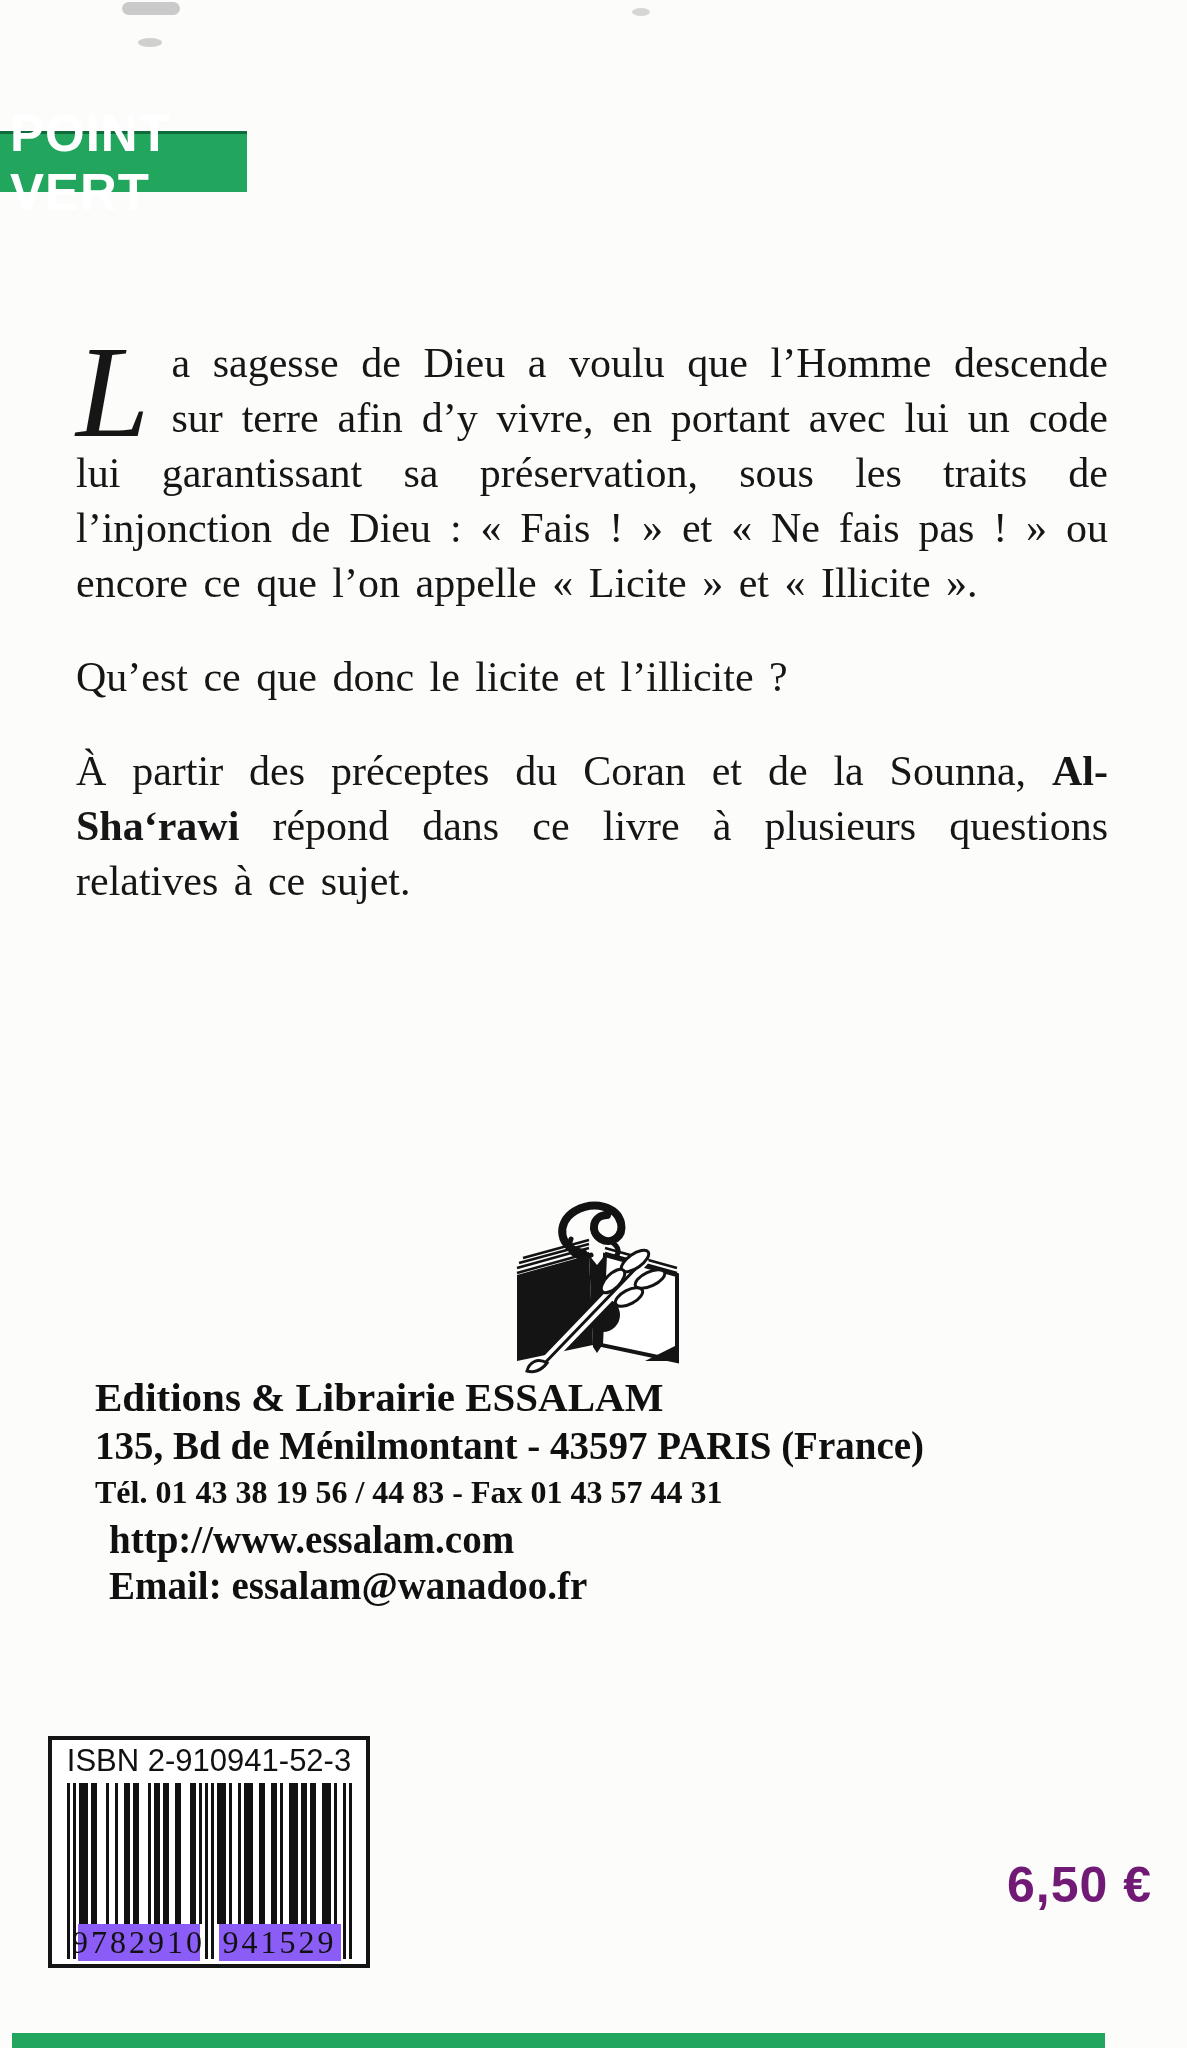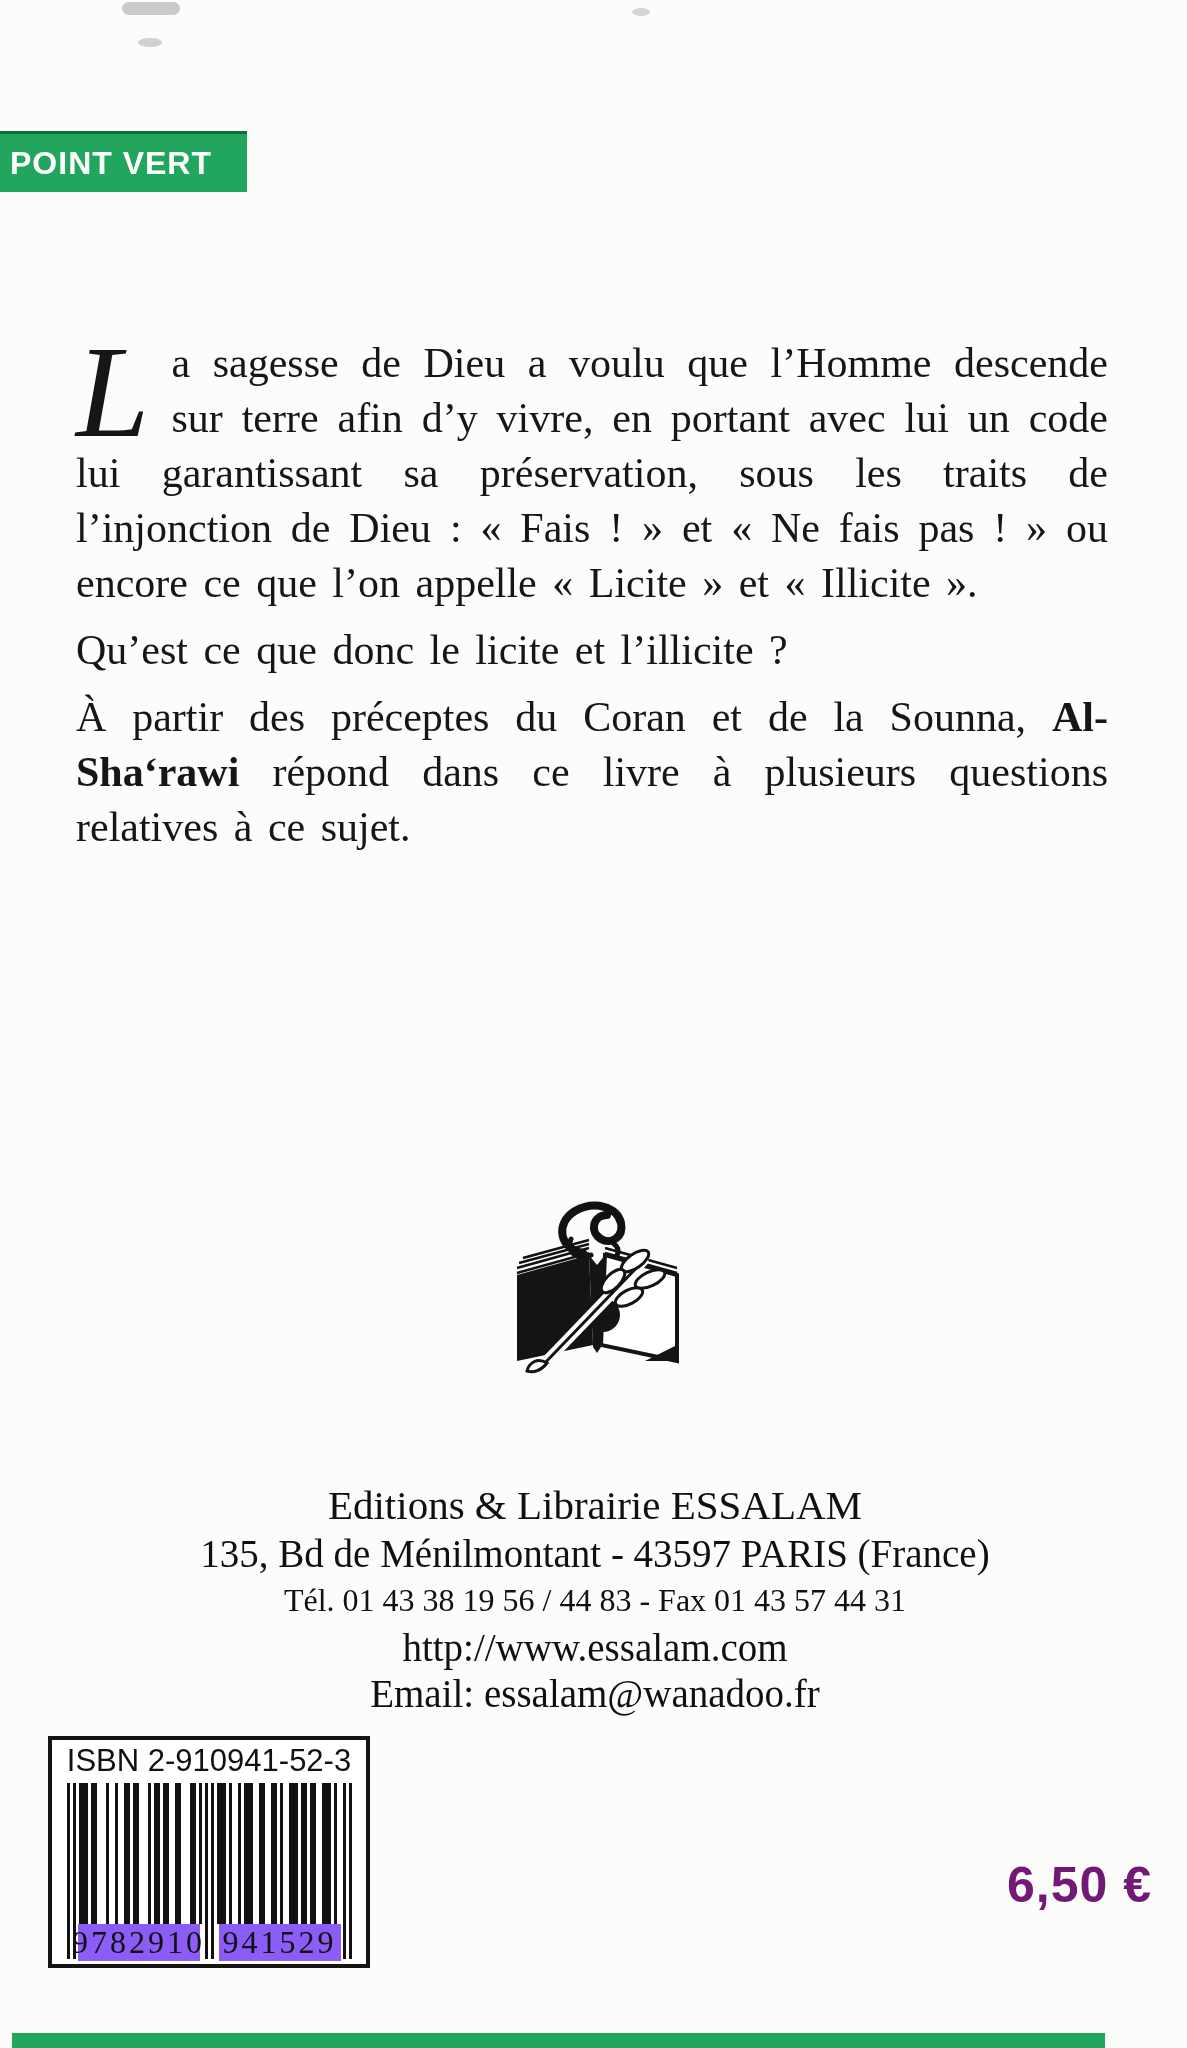--- a/index.html
+++ b/index.html
@@ -20,45 +20,45 @@
 
   
   .eco{
     position:absolute;left:0;top:131px;width:247px;height:61px;
     background:var(--green,#22a65e);
     border-top:3px solid #0e6b3c;
     box-sizing:border-box;
     display:flex;align-items:center;
     padding-left:10px;
     font-family:"Liberation Sans", sans-serif;
-    font-weight:bold;font-size:32px;letter-spacing:1px;color:#fff;
+    font-weight:bold;font-size:51px;letter-spacing:1px;color:#fff;
   }
 
   
   .synopsis{
     position:absolute;left:76px;top:336px;width:1032px;
     font-size:42px;line-height:55px;text-align:justify;word-spacing:5px;
   }
   .synopsis p{margin:0;}
-  .synopsis p + p{margin-top:12px;}
+  .synopsis p + p{margin-top:39px;}
   .dropcap{
     float:left;
     font-style:italic;
     font-size:132px;line-height:104px;
     margin:4px 22px 0 0;
   }
   .author{font-weight:bold;}
 
   
   .logo{position:absolute;left:495px;top:1195px;width:205px;height:190px;}
 
   
   .publisher{
-    position:absolute;left:95px;top:1480px;width:1000px;
-    text-align:center;font-weight:normal;color:#101010;
+    position:absolute;left:95px;top:1372px;width:1000px;
+    font-weight:bold;color:#101010;
   }
   .pub-name{font-size:41px;line-height:50px;}
   .pub-address{font-size:39px;line-height:47px;}
   .pub-phone{font-size:32px;line-height:46px;}
   .pub-contact{
     display:flex;justify-content:space-between;
     padding:0 14px;font-size:39px;line-height:46px;margin-top:2px;flex-direction:column;
   }
 
   

